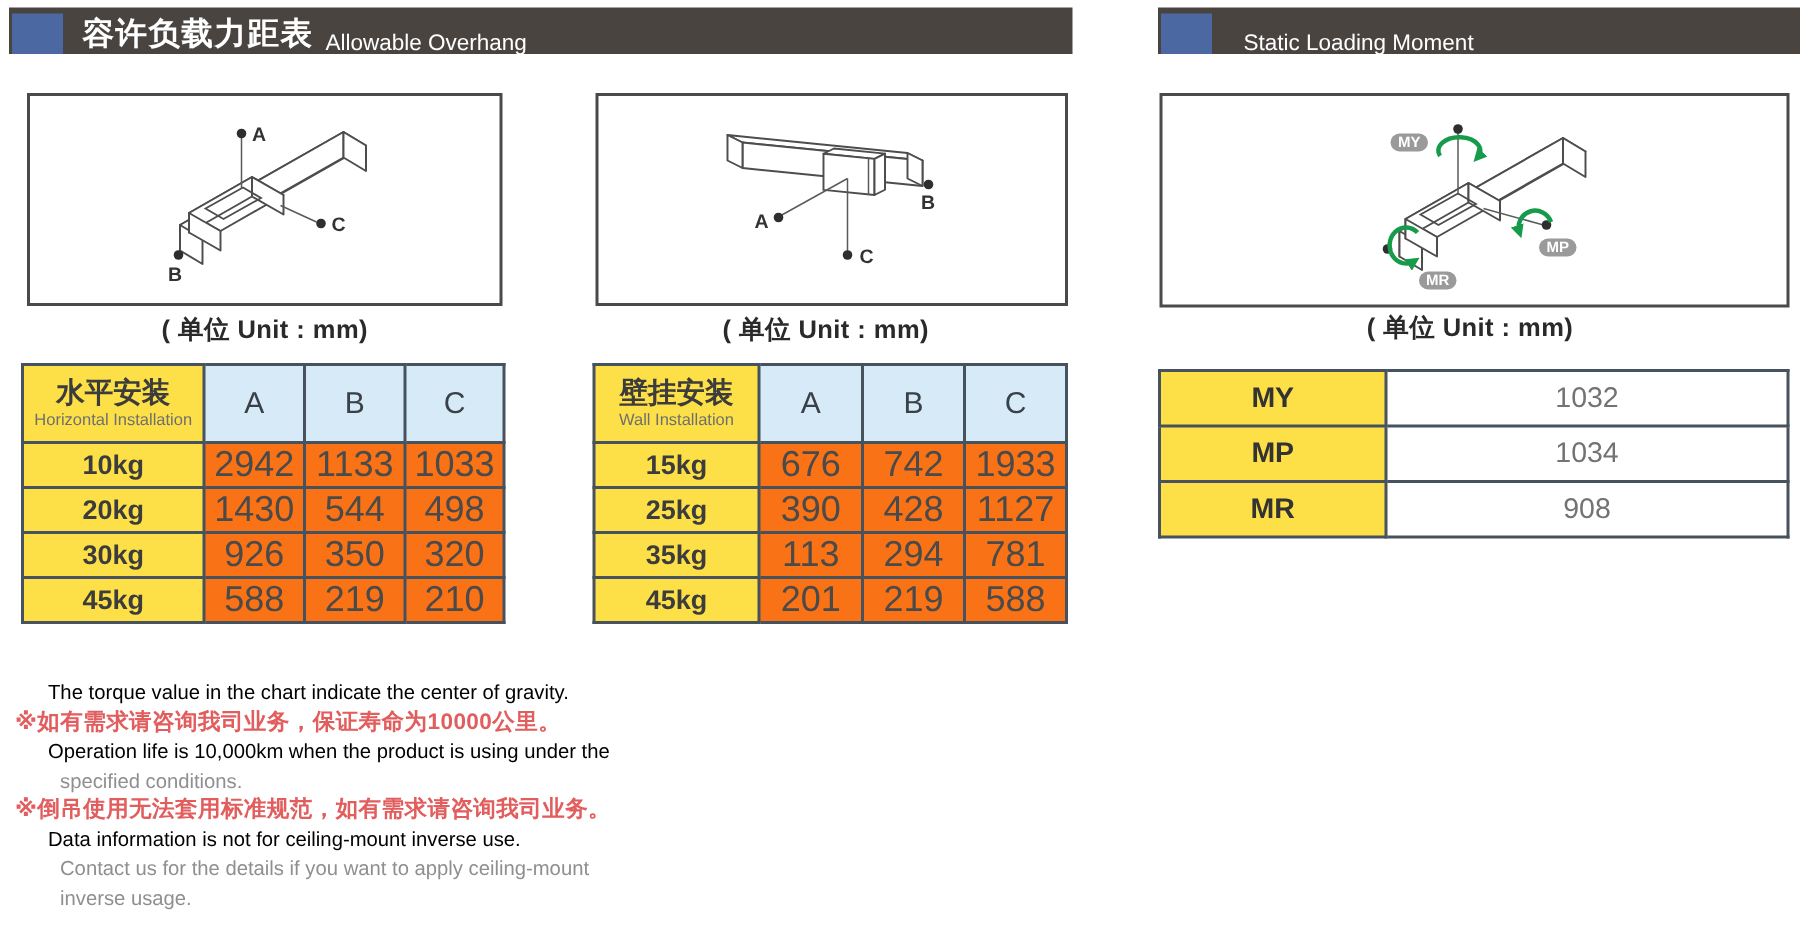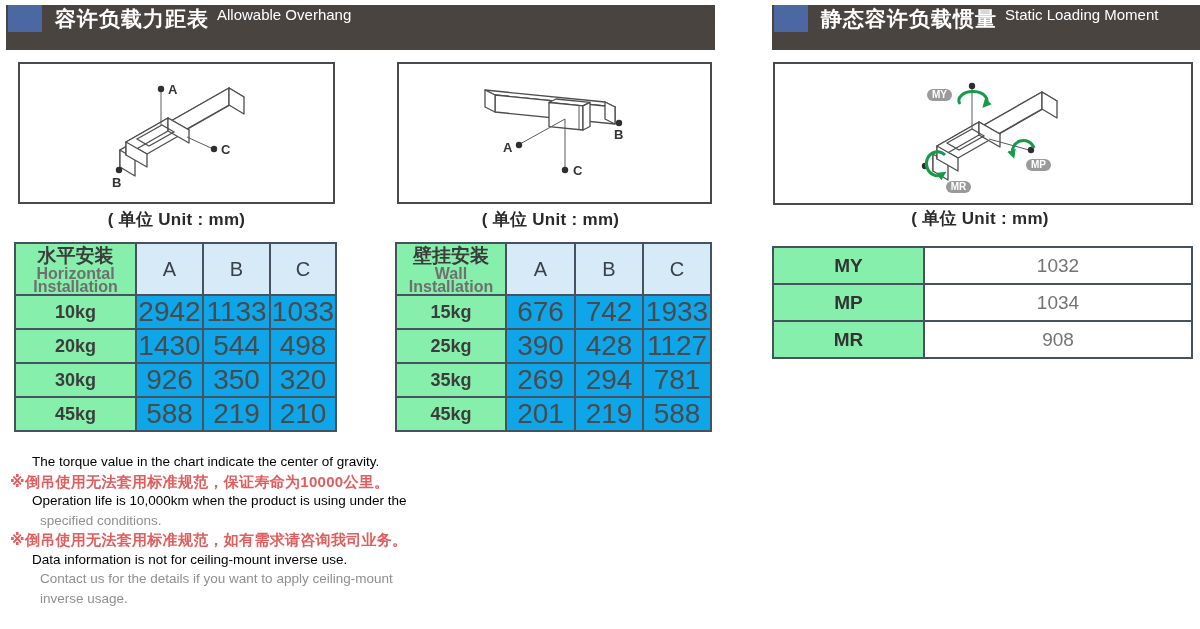--- a/index.html
+++ b/index.html
@@ -1,21 +1,21 @@
 <!DOCTYPE html>
 <html><head>
 <meta charset="utf-8">
 <style>
   html,body{margin:0;padding:0}
   body{
     width:1200px;height:629px;position:relative;background:#fff;
     font-family:"Liberation Sans","DejaVu Sans",sans-serif;color:#404040;overflow:hidden;
   }
   
-  .hbar{position:absolute;top:5px;height:45px;background:#4a4440;display:flex;align-items:flex-start}
+  .hbar{position:absolute;top:5px;height:31px;background:#4a4440;display:flex;align-items:flex-end}
   .hbar-left{left:6px;width:709px}
   .hbar-right{left:772px;width:428px}
   .accent{width:34px;height:27px;background:#4c68a2;margin-left:2px;margin-right:13px;flex:none}
   .hzh{color:#fff;font-size:21px;font-weight:bold;letter-spacing:1px;white-space:nowrap}
   .hen{color:#fff;font-size:15px;margin-left:8px;position:relative;top:1px;white-space:nowrap}
   
   .dbox{position:absolute;border:2px solid #4a4a4a;background:#fff}
   .dbox1{left:18px;top:62px;width:313px;height:138px}
   .dbox2{left:397px;top:62px;width:311px;height:138px}
   .dbox3{left:773px;top:62px;width:416px;height:139px}
@@ -27,26 +27,26 @@
   .unit3{left:770px;width:420px;top:207px}
   
   table.t{position:absolute;border-collapse:collapse;table-layout:fixed}
   table.t th,table.t td{border:2px solid #46525e;text-align:center;vertical-align:middle;padding:0}
   .t1{left:14px;top:242px;width:321px}
   .t2{left:395px;top:242px;width:315px}
   .t3{left:772px;top:246px;width:419px}
   .t1 thead tr,.t2 thead tr{height:52px}
   .t1 tbody tr,.t2 tbody tr{height:22px}
   .t3 tr{height:37px}
-  .labelcell{background:#86efac}
+  .labelcell{background:#fde047}
   th.colhead{background:#d6eaf7;font-size:20px;font-weight:500;color:#3a4048}
   .thzh{font-size:19px;font-weight:600;color:#3c3c3c;line-height:22px}
-  .then{font-size:16px;color:#6f6f6f;font-weight:700;line-height:13px}
+  .then{font-size:11px;color:#6f6f6f;font-weight:400;line-height:13px}
   td.loadcell{font-size:18px;font-weight:600;color:#3c3c3c}
-  td.num{font-size:28px;color:#4a4a4a;background:#0ea5e9}
+  td.num{font-size:24px;color:#4a4a4a;background:#f97316}
   td.mlabel{font-size:19px;font-weight:bold;color:#333}
   td.mval{font-size:19px;color:#737373;border-right:none}
   
   .notes{position:absolute;left:10px;top:452px;width:640px}
   .note-zh{font-size:15px;font-weight:bold;color:#e25d5d;line-height:19.5px;letter-spacing:.3px}
   .note-en{font-size:13.5px;color:#000000;line-height:19.5px;padding-left:22px}
   .note-en2{font-size:13.5px;color:#8f8f8f;line-height:19.5px;padding-left:30px}
   
   .dface{fill:#fff;stroke:#4d4d4d;stroke-width:1.3;stroke-linejoin:round}
   .dline{stroke:#4d4d4d;stroke-width:1.2;fill:none}
@@ -61,21 +61,20 @@
 <body>
 
 <div class="hbar hbar-left">
   <span class="accent"></span>
   <span class="hzh">容许负载力距表</span>
   <span class="hen">Allowable Overhang</span>
 </div>
 
 <div class="hbar hbar-right">
   <span class="accent"></span>
-  <span class="hzh">静态容许负载惯量</span>
   <span class="hen">Static Loading Moment</span>
 </div>
 
 <div class="dbox dbox1">
   <svg viewBox="0 0 313 138">
 
     <polygon class="dface" points="100,86 209,24 224,33 115,95"></polygon>
     <polygon class="dface" points="100,86 209,24 209,41 100,103"></polygon>
     <polygon class="dface" points="209,24 224,33 224,50 209,41"></polygon>
     <polygon class="dface" points="100,86 115,95 115,112 100,103"></polygon>
@@ -239,21 +238,21 @@
         <td class="num">1933</td>
       </tr>
       <tr>
         <td class="labelcell loadcell">25kg</td>
         <td class="num">390</td>
         <td class="num">428</td>
         <td class="num">1127</td>
       </tr>
       <tr>
         <td class="labelcell loadcell">35kg</td>
-        <td class="num">269</td>
+        <td class="num">113</td>
         <td class="num">294</td>
         <td class="num">781</td>
       </tr>
       <tr>
         <td class="labelcell loadcell">45kg</td>
         <td class="num">201</td>
         <td class="num">219</td>
         <td class="num">588</td>
       </tr>
     </tbody>
@@ -275,20 +274,20 @@
       </tr>
       <tr>
         <td class="labelcell mlabel">MR</td>
         <td class="mval">908</td>
       </tr>
     </tbody>
 </table>
 
 <div class="notes">
   <div class="note-en">The torque value in the chart indicate the center of gravity.</div>
-  <div class="note-zh">※倒吊使用无法套用标准规范，保证寿命为10000公里。</div>
+  <div class="note-zh">※如有需求请咨询我司业务，保证寿命为10000公里。</div>
   <div class="note-en">Operation life is 10,000km when the product is using under the</div>
   <div class="note-en2">specified conditions.</div>
   <div class="note-zh">※倒吊使用无法套用标准规范，如有需求请咨询我司业务。</div>
   <div class="note-en">Data information is not for ceiling-mount inverse use.</div>
   <div class="note-en2">Contact us for the details if you want to apply ceiling-mount</div>
   <div class="note-en2">inverse usage.</div>
 </div>
 
 </body></html>

